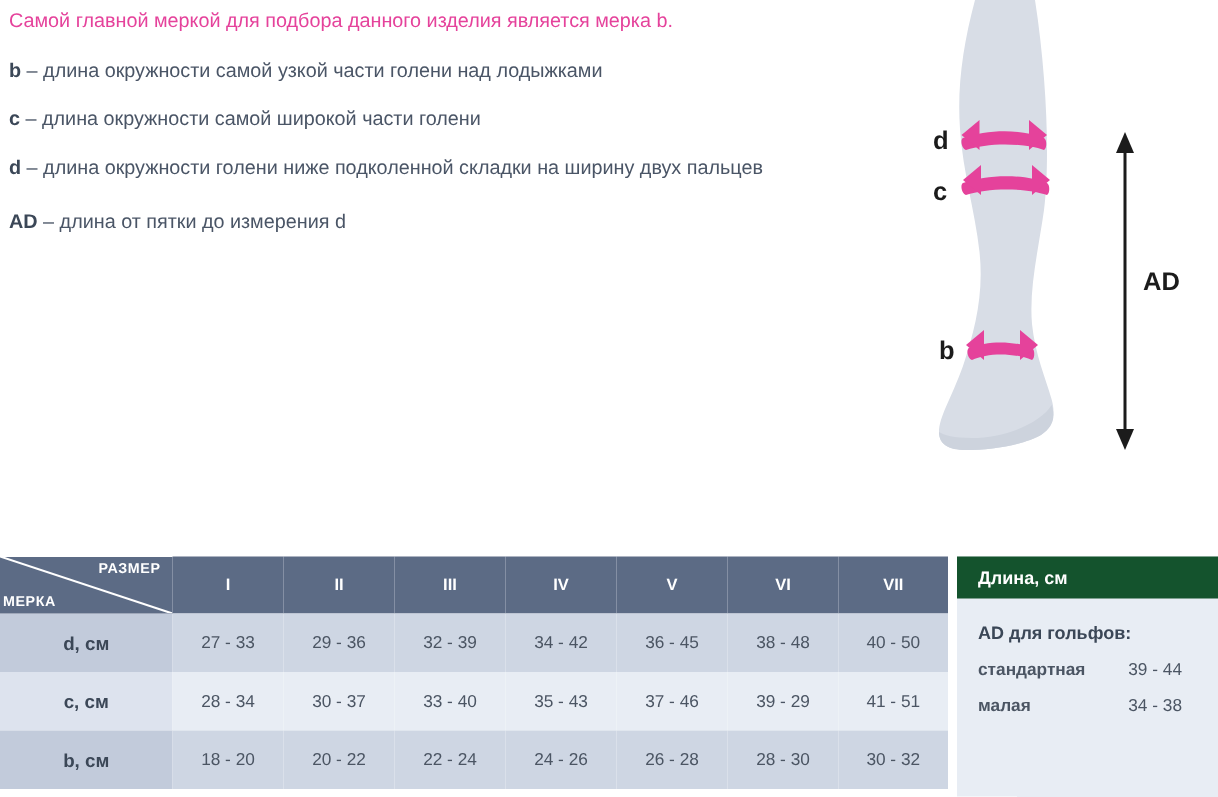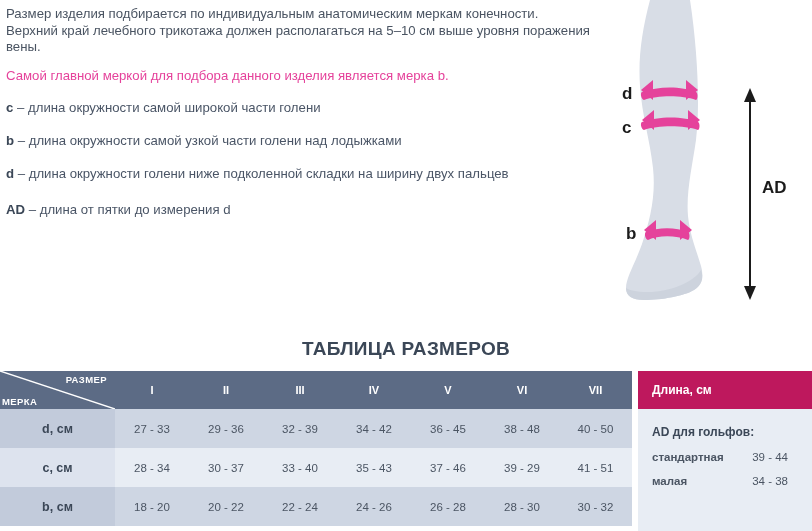--- a/index.html
+++ b/index.html
@@ -52,42 +52,41 @@
   tr.band2 td{background:#e8edf4;}
   tr.band1 td.rowlabel{background:#c2cbdb;}
   tr.band2 td.rowlabel{background:#dde3ee;}
 
   
   .infopanel{
     position:absolute;left:638px;top:371px;width:174px;height:160px;
     background:#e8edf4;
   }
   .infopanel .ihdr{
-    height:38px;background:#be185d;color:#fff;font-size:12px;font-weight:bold;
+    height:28px;background:#14532d;color:#fff;font-size:12px;font-weight:bold;
     display:flex;align-items:center;padding-left:14px;box-sizing:border-box;
   }
   .infopanel .ititle{
     font-size:12px;font-weight:bold;color:#3b4757;padding:16px 0 0 14px;
   }
   .irow{display:flex;padding:12px 24px 0 14px;font-size:11.5px;color:#4b5563;}
   .irow .nm{flex:1;}
   .irow .vl{font-weight:normal;white-space:nowrap;}
   .irow.b .nm{font-weight:bold;}
 </style>
 </head>
 <body>
 
 <div class="wrap">
 
   <div class="textcol">
-    <p class="para">Размер изделия подбирается по индивидуальным анатомическим меркам конечности. Верхний край лечебного трикотажа должен располагаться на 5–10 см выше уровня поражения вены.</p>
     <p class="pink">Самой главной меркой для подбора данного изделия является мерка b.</p>
 
+    <p class="defrow"><b>b</b><span> – длина окружности самой узкой части голени над лодыжками</span></p>
     <p class="defrow"><b>c</b><span> – длина окружности самой широкой части голени</span></p>
-    <p class="defrow"><b>b</b><span> – длина окружности самой узкой части голени над лодыжками</span></p>
     <p class="defrow"><b>d</b><span> – длина окружности голени ниже подколенной складки на ширину двух пальцев</span></p>
     <p class="defrow ad"><b>AD</b><span> – длина от пятки до измерения d</span></p>
   </div>
 
   <div class="legart">
     <svg width="214" height="320" viewBox="0 0 214 320" xmlns="http://www.w3.org/2000/svg">
 
       <g>
         <path d="M52,0 C44,30 40,58 42,86 C44,116 52,140 55,168 C58,196 52,220 44,244 C36,266 28,278 28,288 C28,296 34,300 46,300 C64,300 86,296 96,290 C104,285 106,276 103,266 C99,252 92,236 90,216 C88,192 94,168 98,140 C102,108 100,52 92,0 Z" fill="#d8dde6"></path>
         <path d="M28,288 C28,296 34,300 46,300 C64,300 86,296 96,290 C104,285 106,278 103,270 C96,282 72,292 50,292 C38,292 31,290 28,288 Z" fill="#cdd3dd"></path>
@@ -117,21 +116,20 @@
         <polygon points="152,300 146,286 158,286" stroke="none"></polygon>
       </g>
 
       <text x="24" y="99" font-family="Liberation Sans, sans-serif" font-size="17" font-weight="bold" fill="#1b1b1b">d</text>
       <text x="24" y="133" font-family="Liberation Sans, sans-serif" font-size="17" font-weight="bold" fill="#1b1b1b">c</text>
       <text x="28" y="239" font-family="Liberation Sans, sans-serif" font-size="17" font-weight="bold" fill="#1b1b1b">b</text>
       <text x="164" y="193" font-family="Liberation Sans, sans-serif" font-size="17" font-weight="bold" fill="#1b1b1b">AD</text>
     </svg>
   </div>
 
-  <div class="tabletitle">ТАБЛИЦА РАЗМЕРОВ</div>
 
   <div class="tblwrap">
     <table class="sizes">
       <colgroup>
         <col style="width:115px">
           <col style="width:74px">
           <col style="width:74px">
           <col style="width:74px">
         <col style="width:74px">
           <col style="width:74px">

